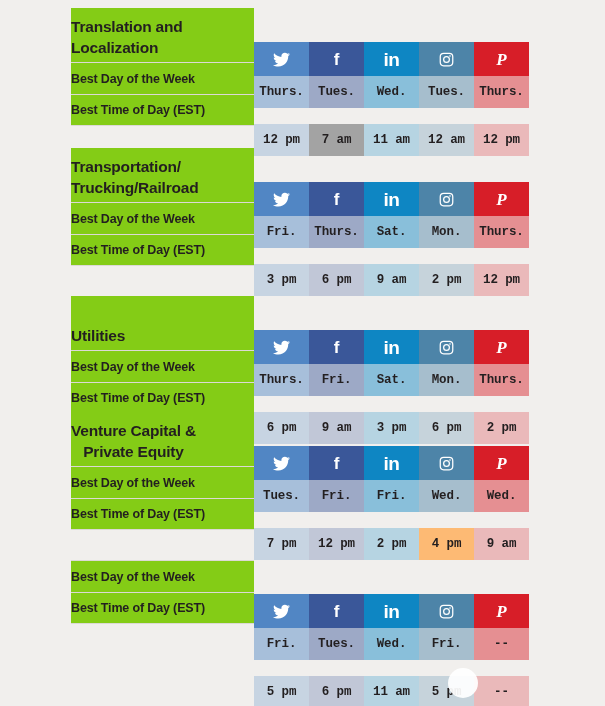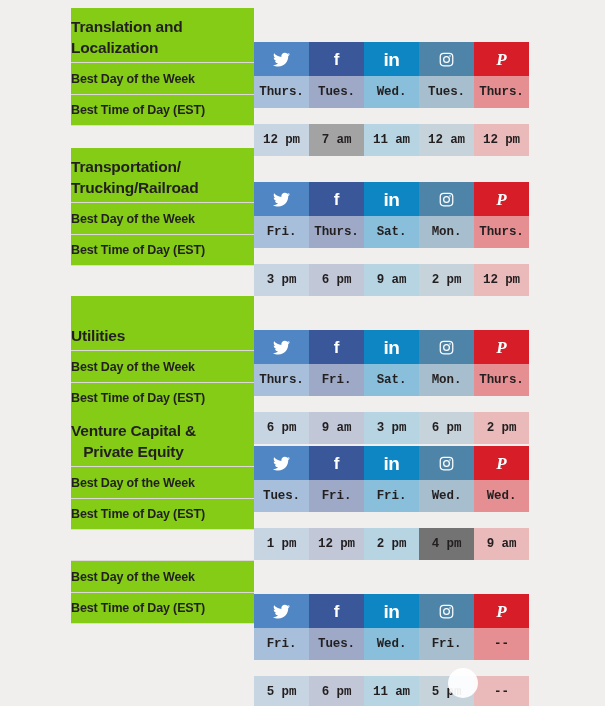--- a/index.html
+++ b/index.html
@@ -359,24 +359,24 @@
             </div>
           </div>
           <div class="row data-row">
             <div class="cell" style="background: rgb(167, 191, 218);">Tues.</div>
             <div class="cell" style="background: rgb(157, 169, 198);">Fri.</div>
             <div class="cell" style="background: rgb(137, 191, 218);">Fri.</div>
             <div class="cell" style="background: rgb(166, 190, 205);">Wed.</div>
             <div class="cell" style="background: rgb(229, 143, 146);">Wed.</div>
           </div>
           <div class="row data-row">
-            <div class="cell" style="background: rgb(199, 212, 226);">1 pm</div>
+            <div class="cell" style="background: rgb(199, 212, 226);">7 pm</div>
             <div class="cell" style="background: rgb(193, 199, 215);">12 pm</div>
             <div class="cell" style="background: rgb(182, 212, 226);">2 pm</div>
-            <div class="cell" style="background: #737373;">4 pm</div>
+            <div class="cell" style="background: #fdba74;">4 pm</div>
             <div class="cell" style="background: rgb(234, 185, 186);">9 am</div>
           </div>
         </div>
       </div>
     </div>
     <div class="tbl" style="top: 560px;">
       <div class="tbl-inner" style="height: 118px;">
         <div class="labelcol">
           <div class="lbl">Best Day of the Week</div>
           <div class="lbl lbl-last">Best Time of Day (EST)</div>

